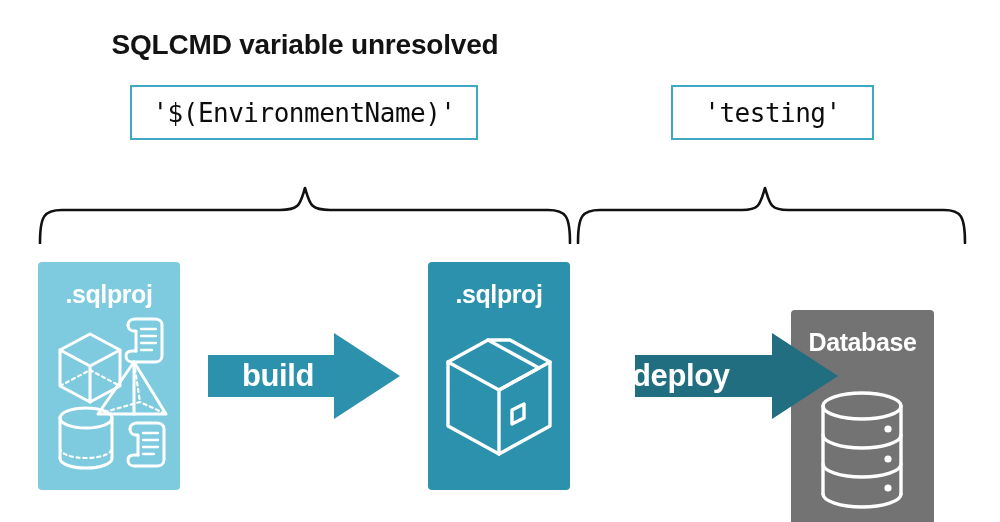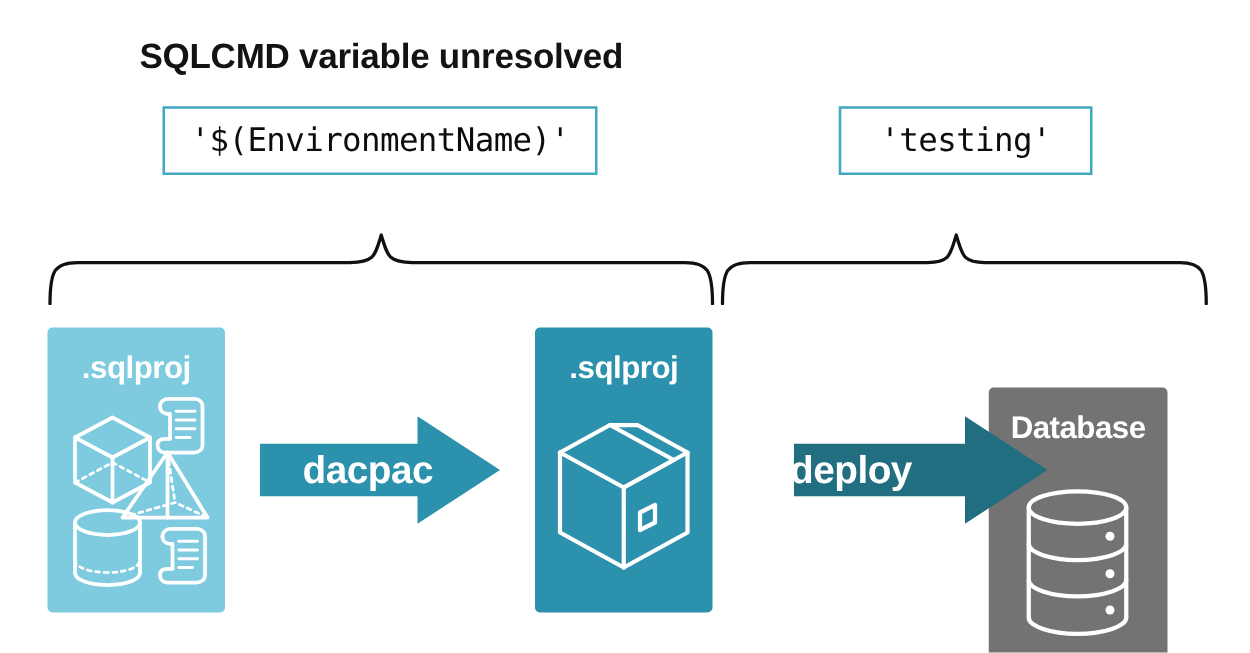--- a/index.html
+++ b/index.html
@@ -293,21 +293,21 @@
         <circle cx="97" cy="105" r="3.6"></circle>
         <circle cx="97" cy="134" r="3.6"></circle>
       </g>
     </svg>
   </div>
 
   <div class="arrow" id="arrow-build">
     <svg viewBox="0 0 192 86" width="192" height="86">
       <polygon points="0,22 126,22 126,0 192,43 126,86 126,64 0,64" fill="#2b91ad"></polygon>
     </svg>
-    <div class="arrow-label">dacpac</div>
+    <div class="arrow-label">build</div>
   </div>
 
   <div class="arrow" id="arrow-deploy">
     <svg viewBox="0 0 203 86" width="203" height="86">
       <polygon points="0,22 137,22 137,0 203,43 137,86 137,64 0,64" fill="#216e80"></polygon>
     </svg>
     <div class="arrow-label">deploy</div>
   </div>
 
 </div>

